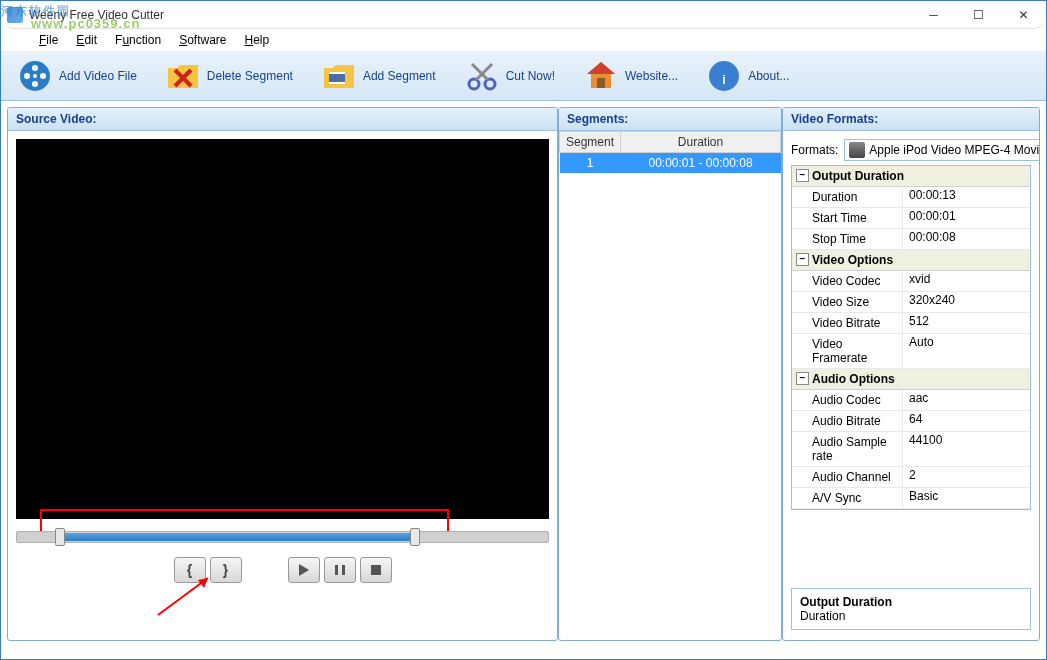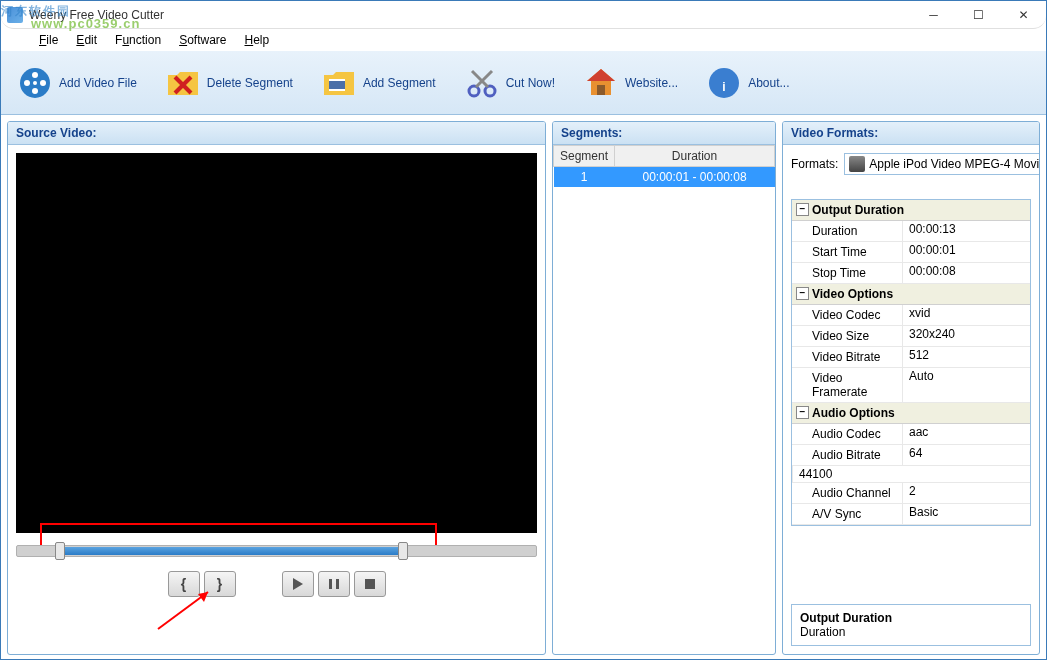--- a/index.html
+++ b/index.html
@@ -11,26 +11,26 @@
     .winbtn { width: 45px; height: 28px; display: flex; align-items: center; justify-content: center; color: #333; cursor: pointer; }
     
     .menubar { height: 22px; display: flex; align-items: center; padding: 0 6px; gap: 2px; background: #fff; margin-left: 24px; }
     .menubar span { padding: 2px 8px; cursor: pointer; }
     .menubar u { text-decoration: underline; }
     
     .watermark { position: absolute; top: 2px; left: 0; font-size: 28px; font-weight: bold; pointer-events: none; z-index: 100; font-family: "SimHei", sans-serif; }
     .watermark .main { color: rgba(50, 130, 200, 0.6); letter-spacing: 2px; }
     .watermark .sub { color: rgba(120, 190, 60, 0.75); font-size: 13px; letter-spacing: 1px; margin-top: -4px; padding-left: 30px; }
     
-    .toolbar { height: 64px; background: linear-gradient(#e8f2fb, #d6e7f6); border-bottom: 1px solid #9bc0e0; display: flex; align-items: center; padding: 0 8px; gap: 12px; }
+    .toolbar { height: 50px; background: linear-gradient(#e8f2fb, #d6e7f6); border-bottom: 1px solid #9bc0e0; display: flex; align-items: center; padding: 0 8px; gap: 12px; }
     .tool-item { display: flex; align-items: center; gap: 6px; padding: 4px 8px; cursor: pointer; border-radius: 3px; }
     .tool-icon { width: 36px; height: 36px; display: flex; align-items: center; justify-content: center; }
     .tool-label { color: #15428b; }
     
-    .content { display: flex; padding: 6px; gap: 6px; height: calc(100% - 112px); }
+    .content { display: flex; padding: 6px; gap: 0; height: calc(100% - 112px); }
     
     .panel { border: 1px solid #7eaed6; border-radius: 3px; background: #fff; display: flex; flex-direction: column; overflow: hidden; }
     .panel-header { background: linear-gradient(#e4f0fa, #cbe1f3); padding: 4px 8px; color: #15428b; font-weight: bold; border-bottom: 1px solid #9bc0e0; }
     .panel-body { flex: 1; padding: 8px; overflow: auto; position: relative; }
     
     .source-panel { flex: 1; min-width: 495px; }
     .video-area { background: #000; width: 100%; height: 380px; position: relative; }
     .highlight-box { position: absolute; border: 2px solid #ff0000; bottom: -18px; left: 24px; right: 100px; height: 28px; }
     
     .slider-track { margin: 12px 0 8px; height: 12px; background: #d0d0d0; border-radius: 2px; position: relative; border: 1px solid #b0b0b0; }
@@ -43,21 +43,21 @@
     
     .arrow-annotation { position: absolute; bottom: 20px; left: 140px; pointer-events: none; }
     
     .segments-panel { width: 224px; }
     .seg-table { width: 100%; border-collapse: collapse; }
     .seg-table th { background: #f0f0f0; border: 1px solid #d0d0d0; padding: 3px 6px; font-weight: normal; color: #333; }
     .seg-table td { padding: 3px 6px; text-align: center; }
     .seg-row-sel td { background: #3399ff; color: #fff; }
     
     .formats-panel { width: 258px; }
-    .format-select-row { display: flex; align-items: center; gap: 6px; margin-bottom: 24px; }
+    .format-select-row { display: flex; align-items: center; gap: 6px; margin-bottom: 4px; }
     .format-select { flex: 1; display: flex; align-items: center; border: 1px solid #9bc0e0; padding: 2px 4px; background: #fff; gap: 4px; }
     .format-icon { width: 16px; height: 16px; background: linear-gradient(#888, #444); border-radius: 2px; }
     .format-text { flex: 1; white-space: nowrap; overflow: hidden; }
     
     .prop-grid { border: 1px solid #9bc0e0; }
     .prop-cat { background: #f0f0e0; padding: 3px 6px 3px 20px; font-weight: bold; position: relative; border-bottom: 1px solid #d0d0d0; }
     .prop-cat::before { content: "−"; position: absolute; left: 4px; top: 3px; width: 11px; height: 11px; border: 1px solid #888; background: #fff; font-size: 10px; line-height: 10px; text-align: center; }
     .prop-row { display: flex; border-bottom: 1px solid #e8e8e8; }
     .prop-key { width: 110px; padding: 3px 6px 3px 20px; }
     .prop-val { flex: 1; padding: 1px 6px; border-left: 1px solid #e8e8e8; }
@@ -265,20 +265,21 @@
           <div class="prop-cat">Audio Options</div>
           <div class="prop-row">
             <div class="prop-key">Audio Codec</div>
             <div class="prop-val">aac</div>
           </div>
           <div class="prop-row">
             <div class="prop-key">Audio Bitrate</div>
             <div class="prop-val">64</div>
           </div>
           <div class="prop-row">
+            <div class="prop-key">Audio Sample rate</div>
             <div class="prop-val">44100</div>
           </div>
           <div class="prop-row">
             <div class="prop-key">Audio Channel</div>
             <div class="prop-val">2</div>
           </div>
           <div class="prop-row">
             <div class="prop-key">A/V Sync</div>
             <div class="prop-val">Basic</div>
           </div>

